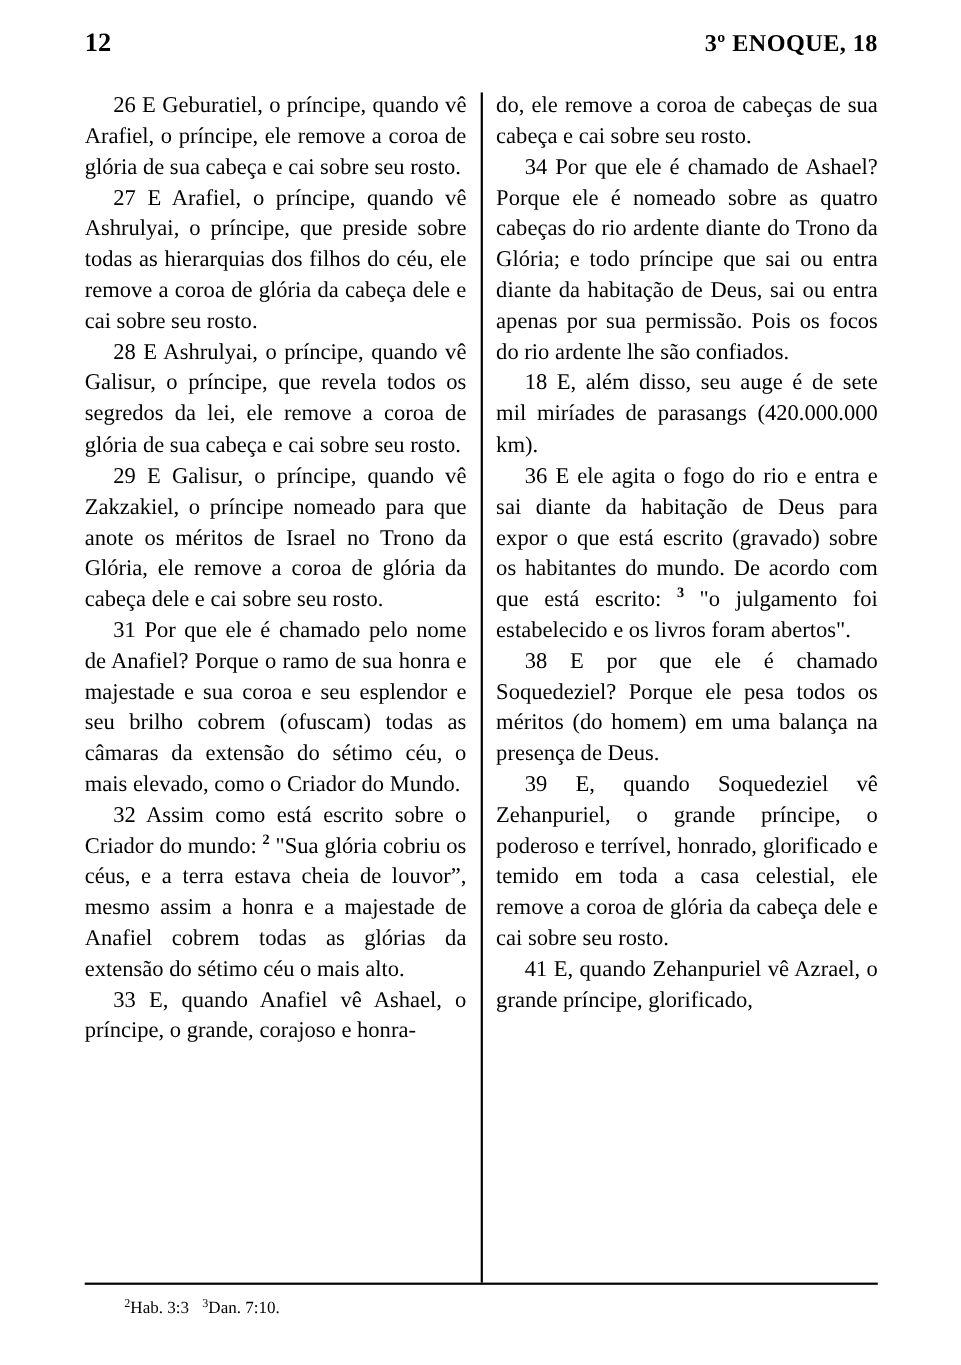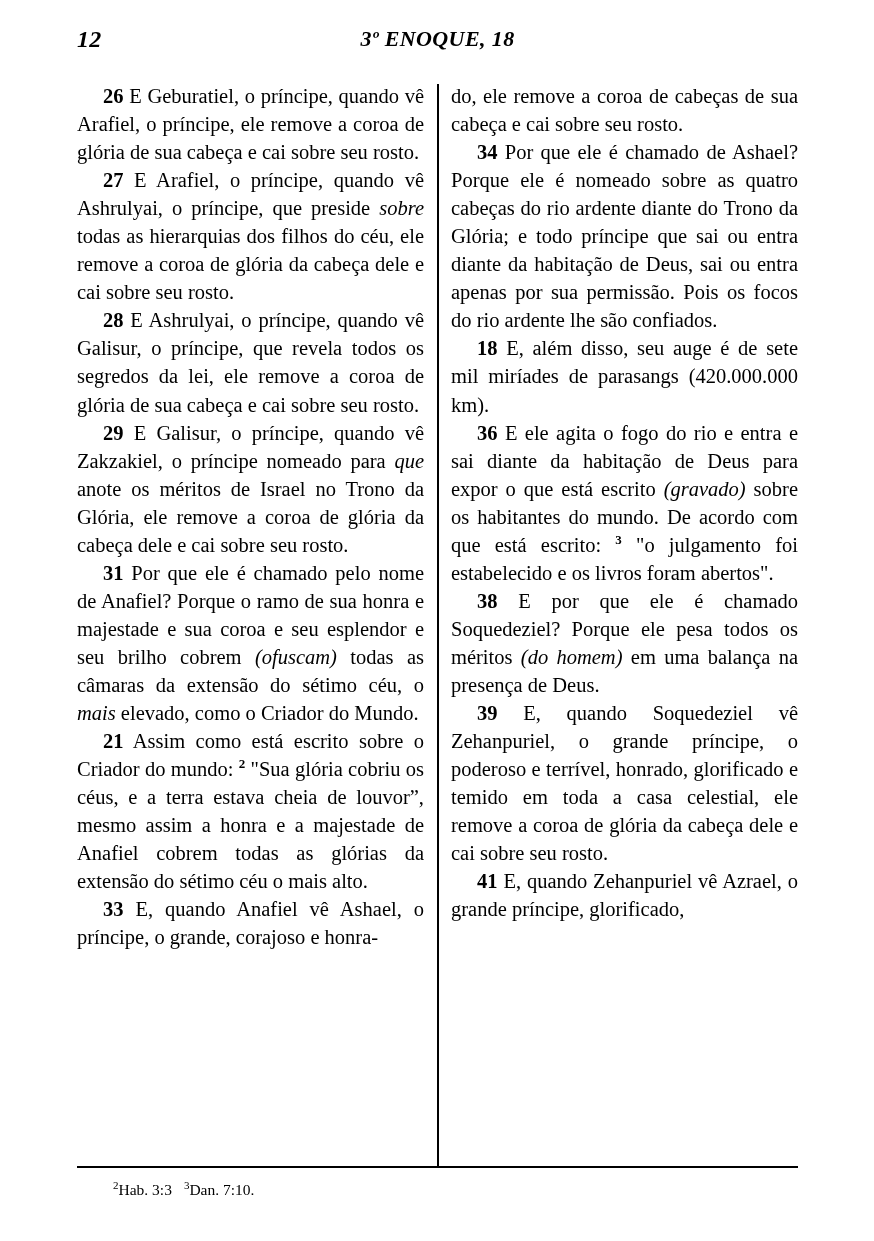--- a/index.html
+++ b/index.html
@@ -27,32 +27,31 @@
 
   
   .running-head {
     position: absolute;
     top: 26px;
     left: 77px;
     width: 721px;
     height: 30px;
     display: flex;
     align-items: baseline;
-    font-style: italic;
   }
   .folio {
     font-size: 24px;
     font-weight: bold;
     letter-spacing: 0.2px;
   }
   .head-title {
     position: absolute;
     left: 0;
     width: 100%;
-    text-align: center;
+    text-align: right;
     font-size: 22px;
     font-weight: bold;
     letter-spacing: 0.4px;
   }
 
   
   .columns {
     position: absolute;
     top: 82px;
     left: 77px;
@@ -85,24 +84,23 @@
     text-align: justify;
     text-justify: inter-word;
     text-indent: 26px;
     hyphens: manual;
     word-spacing: 0;
   }
   p.verse.cont {
     text-indent: 0;
   }
   .vn {
-    font-weight: bold;
+    font-weight: normal;
   }
   .it {
-    font-style: italic;
   }
   .fnref {
     font-size: 13px;
     font-weight: bold;
     vertical-align: super;
     line-height: 0;
   }
 
   
   .footnote-rule {
@@ -144,21 +142,21 @@
   </div>
 
   <div class="columns">
 
     <div class="col col-left" id="col-left">
         <p class="verse"><span class="vn">26</span> E Geburatiel, o príncipe, quando vê Arafiel, o príncipe, ele remove a coroa de glória de sua cabeça e cai sobre seu rosto.</p>
         <p class="verse"><span class="vn">27</span> E Arafiel, o príncipe, quando vê Ashrulyai, o príncipe, que preside <span class="it">sobre</span> todas as hierarquias dos filhos do céu, ele remove a coroa de glória da cabeça dele e cai sobre seu rosto.</p>
         <p class="verse"><span class="vn">28</span> E Ashrulyai, o príncipe, quando vê Galisur, o príncipe, que revela todos os segredos da lei, ele remove a coroa de glória de sua cabeça e cai sobre seu rosto.</p>
         <p class="verse"><span class="vn">29</span> E Galisur, o príncipe, quando vê Zakzakiel, o príncipe nomeado para <span class="it">que</span> anote os méritos de Israel no Trono da Glória, ele remove a coroa de glória da cabeça dele e cai sobre seu rosto.</p>
         <p class="verse"><span class="vn">31</span> Por que ele é chamado pelo nome de Anafiel? Porque o ramo de sua honra e majestade e sua coroa e seu esplendor e seu brilho cobrem <span class="it">(ofuscam)</span> todas as câmaras da extensão do sétimo céu, o <span class="it">mais</span> elevado, como o Criador do Mundo.</p>
-        <p class="verse"><span class="vn">21</span> Assim como está escrito sobre o Criador do mundo: <span class="fnref">2</span> "Sua glória cobriu os céus, e a terra estava cheia de louvor”, mesmo assim a honra e a majestade de Anafiel cobrem todas as glórias da extensão do sétimo céu o mais alto.</p>
+        <p class="verse"><span class="vn">32</span> Assim como está escrito sobre o Criador do mundo: <span class="fnref">2</span> "Sua glória cobriu os céus, e a terra estava cheia de louvor”, mesmo assim a honra e a majestade de Anafiel cobrem todas as glórias da extensão do sétimo céu o mais alto.</p>
         <p class="verse"><span class="vn">33</span> E, quando Anafiel vê Ashael, o príncipe, o grande, corajoso e honra-</p>
       </div>
 
     <div class="col-divider"></div>
 
     <div class="col col-right" id="col-right">
         <p class="verse cont">do, ele remove a coroa de cabeças de sua cabeça e cai sobre seu rosto.</p>
         <p class="verse"><span class="vn">34</span> Por que ele é chamado de Ashael? Porque ele é nomeado sobre as quatro cabeças do rio ardente diante do Trono da Glória; e todo príncipe que sai ou entra diante da habitação de Deus, sai ou entra apenas por sua permissão. Pois os focos do rio ardente lhe são confiados.</p>
         <p class="verse"><span class="vn">18</span> E, além disso, seu auge é de sete mil miríades de parasangs (420.000.000 km).</p>
         <p class="verse"><span class="vn">36</span> E ele agita o fogo do rio e entra e sai diante da habitação de Deus para expor o que está escrito <span class="it">(gravado)</span> sobre os habitantes do mundo. De acordo com que está escrito: <span class="fnref">3</span> "o julgamento foi estabelecido e os livros foram abertos".</p>

